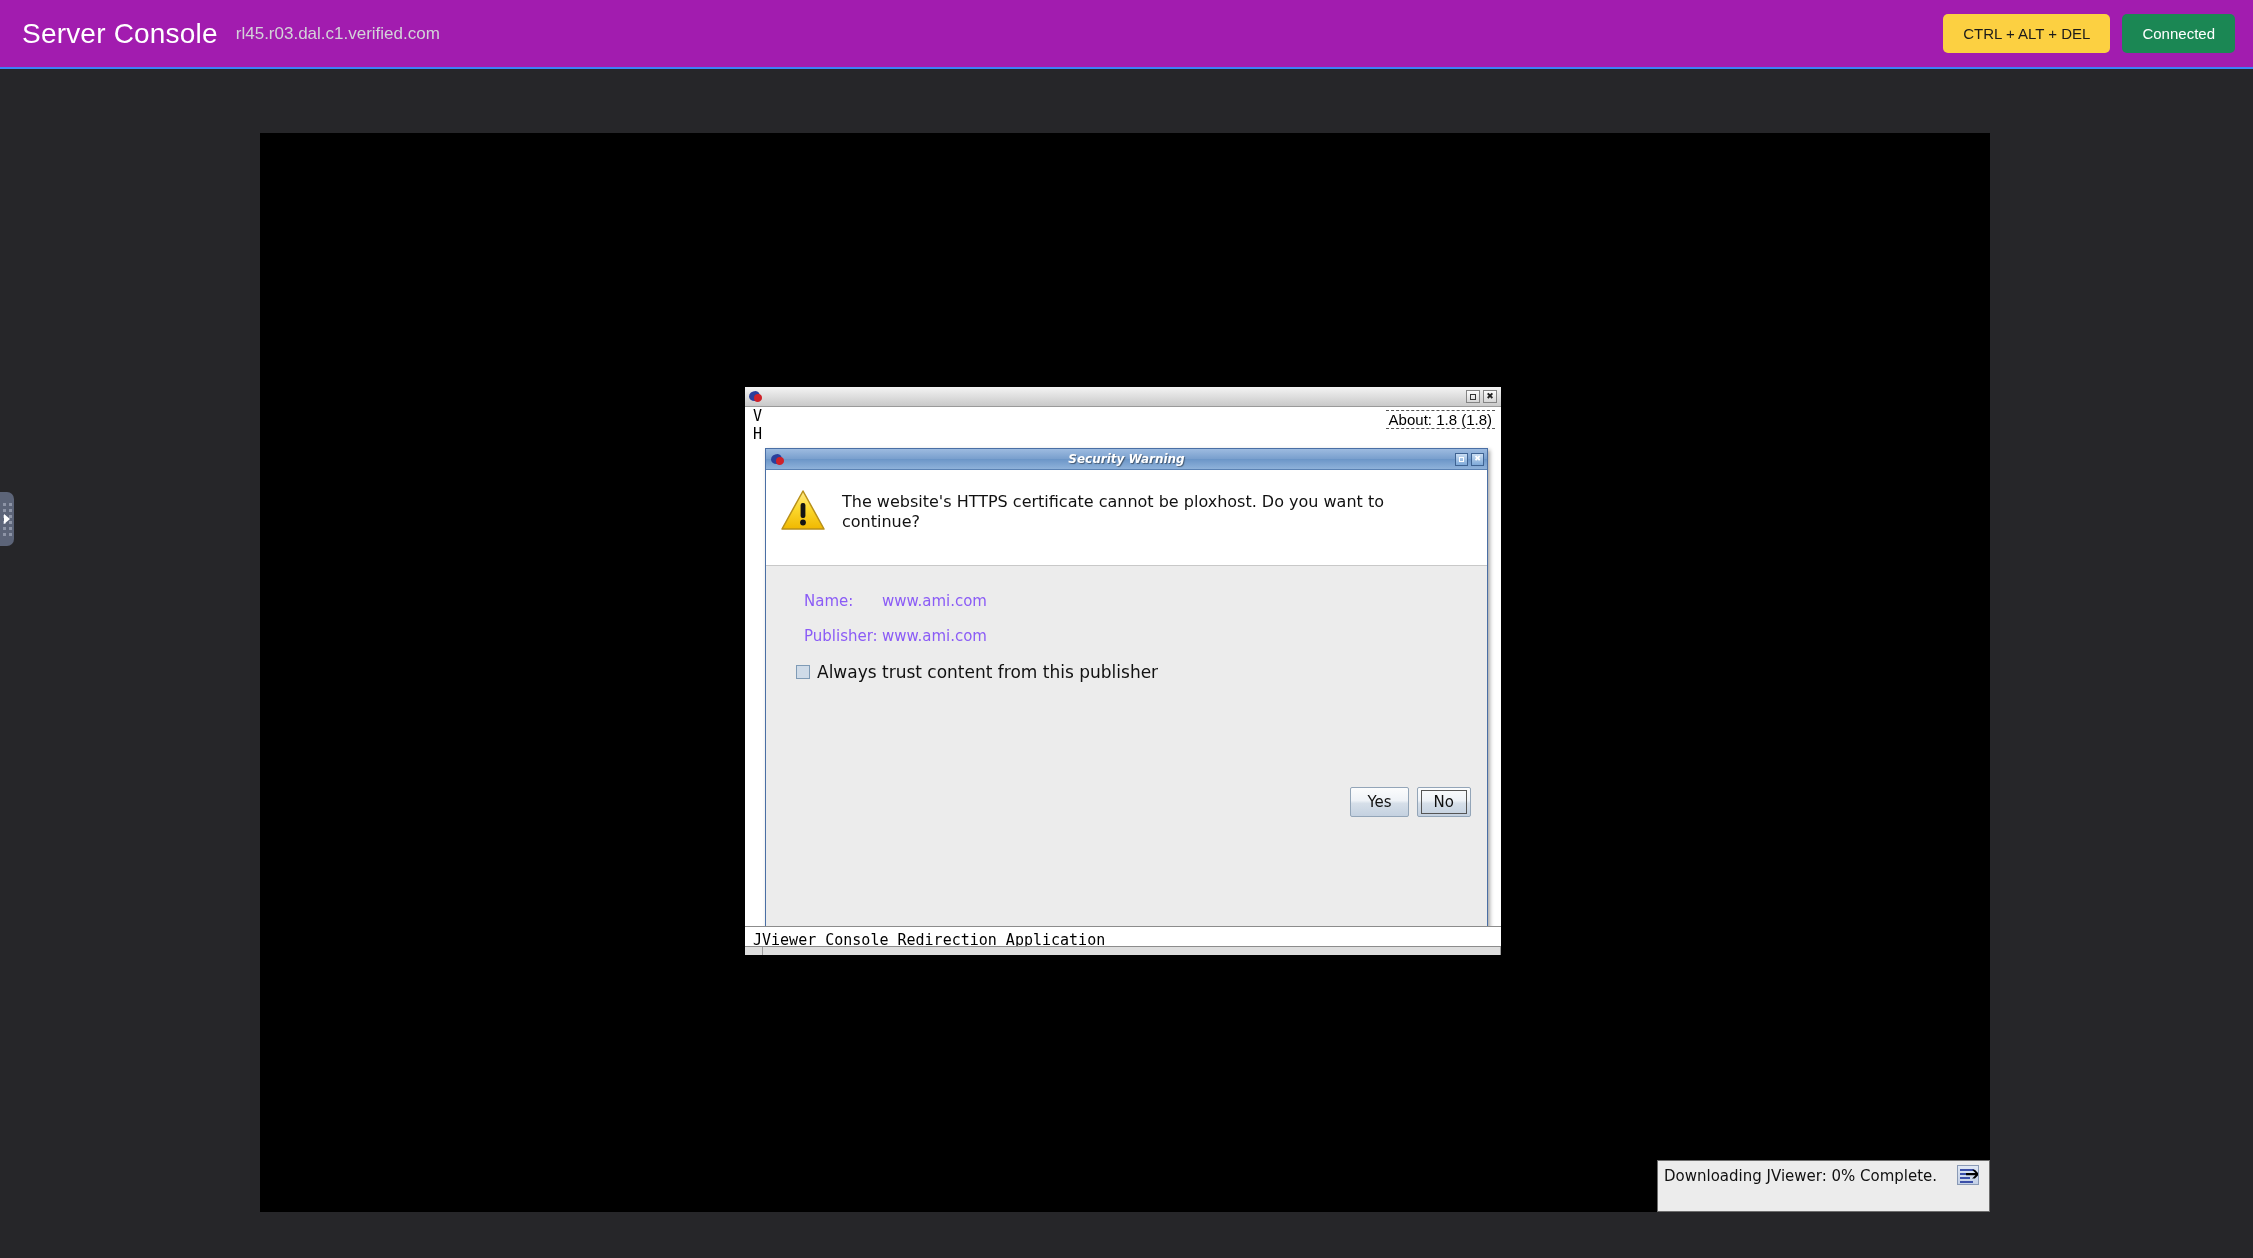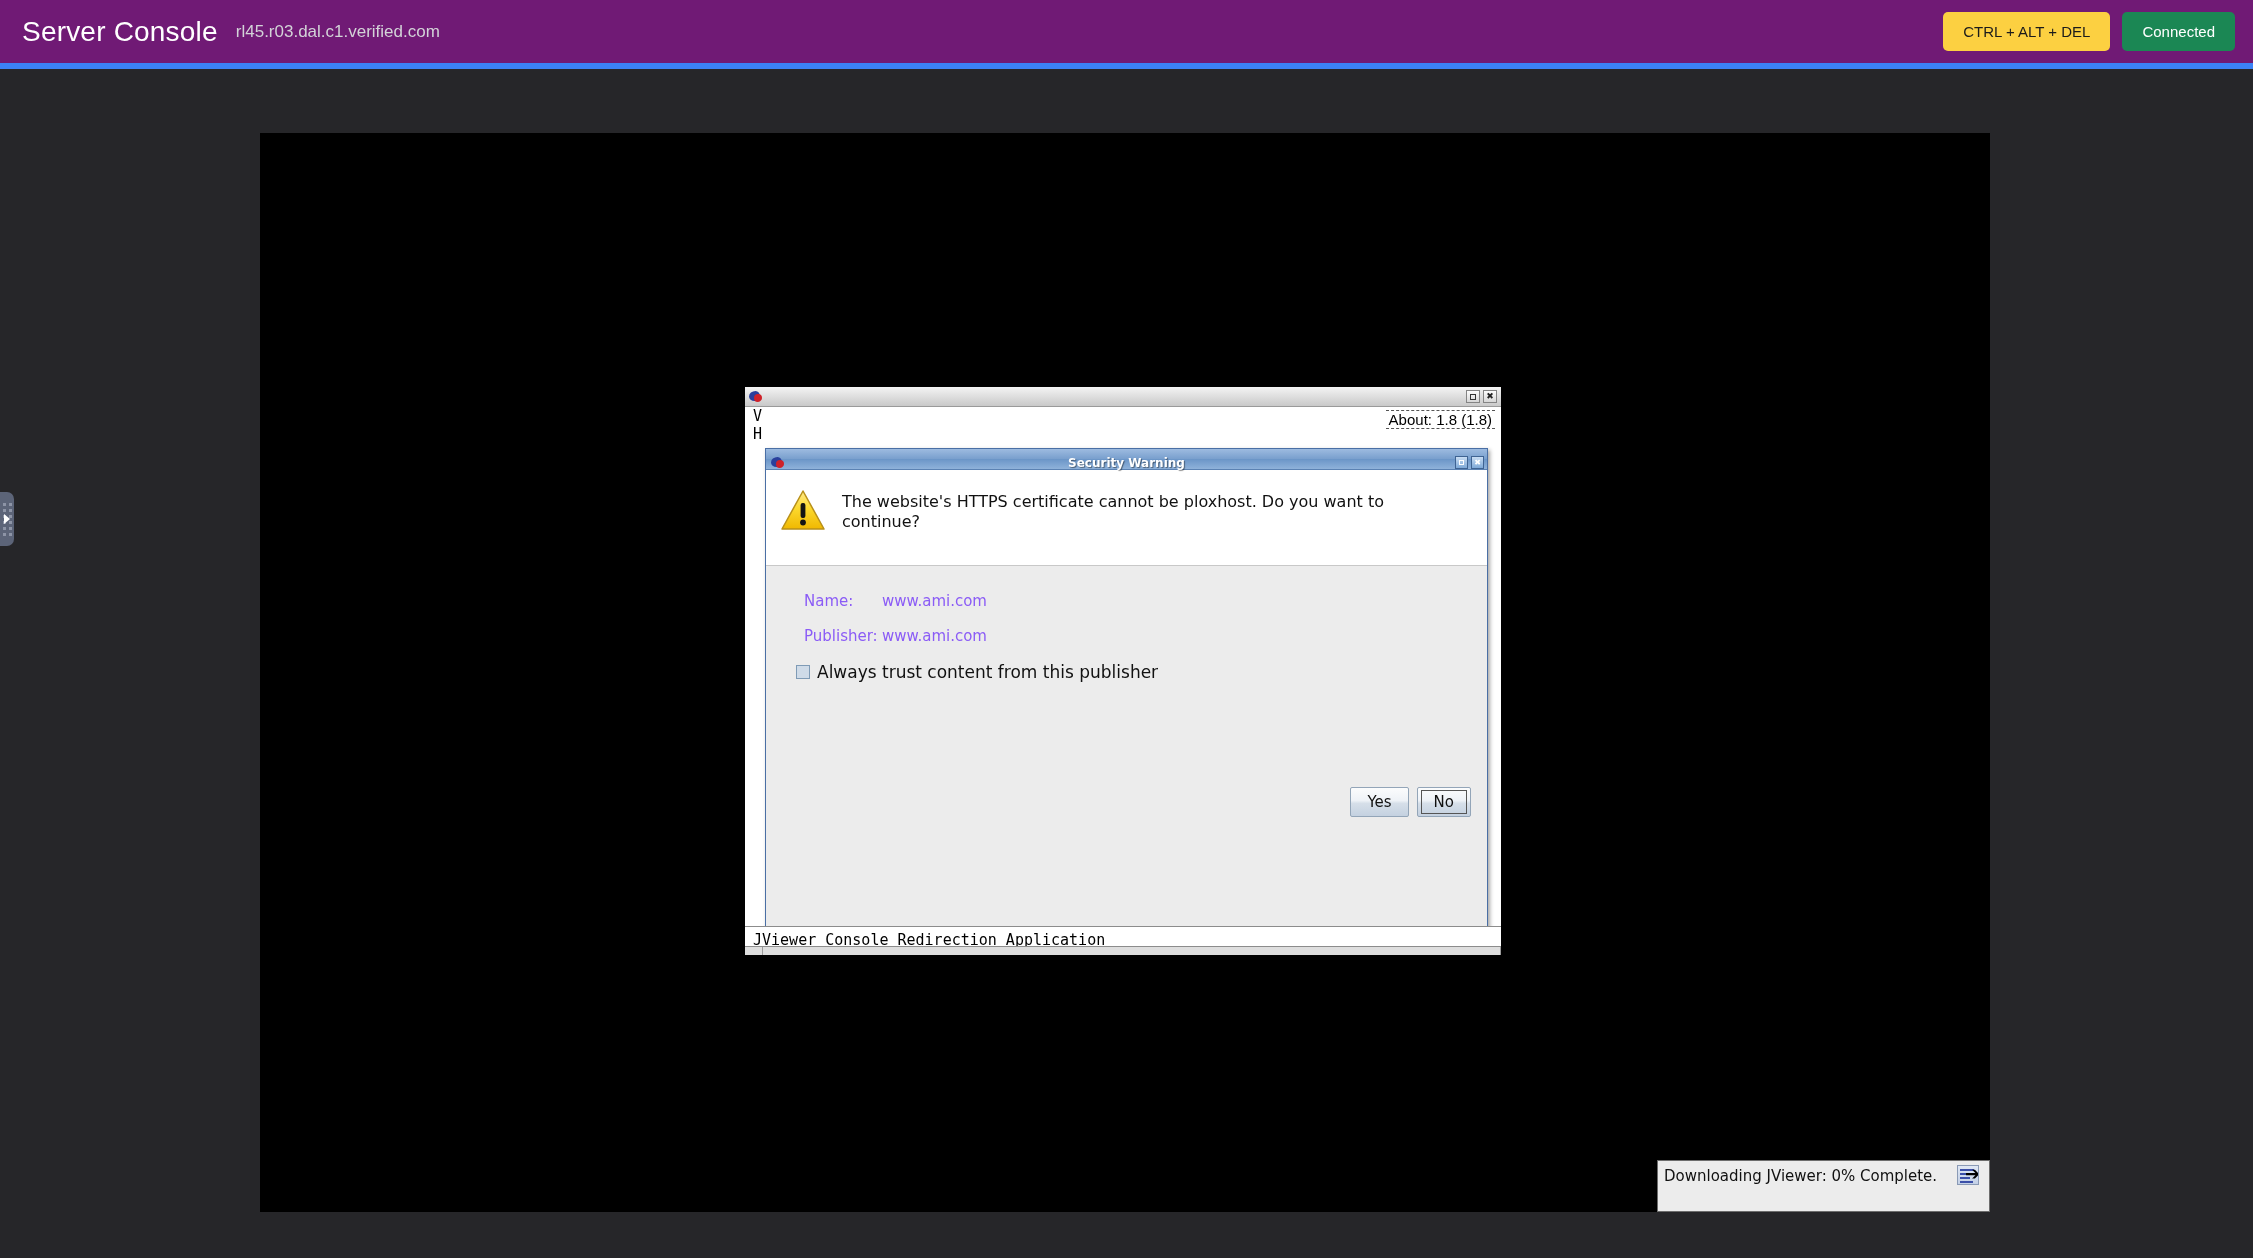--- a/index.html
+++ b/index.html
@@ -11,24 +11,24 @@
     background: #262629;
     font-family: "Liberation Sans", sans-serif;
   }
 
   
   #app-header {
     position: absolute;
     top: 0; left: 0;
     width: 2253px;
     height: 69px;
-    background: #701a75;
-    display: flex;
-    align-items: center;
-    border-bottom: 6px solid #3b82f6;
+    background: #a21caf;
+    display: flex;
+    align-items: center;
+    border-bottom: 2px solid #3b82f6;
   }
   #header-title {
     color: #ffffff;
     font-size: 28px;
     margin-left: 22px;
     letter-spacing: 0.2px;
     white-space: nowrap;
   }
   #header-host {
     color: #d3d3d8;
@@ -200,23 +200,24 @@
     background: #ececec;
     border: 1px solid #4a6fa5;
     box-shadow: 2px 2px 4px rgba(0,0,0,0.35);
     font-family: "DejaVu Sans", sans-serif;
   }
   #dialog-titlebar {
     height: 21px;
     background: linear-gradient(to bottom, #9dbbe0 0%, #7aa0ce 48%, #6c96c8 52%, #8fb2da 100%);
     border-bottom: 1px solid #5b82b3;
     display: flex;
-    align-items: flex-start;
+    align-items: center;
     padding: 7px 3px;
     position: relative;
+    font-style: italic;
   }
   #dialog-title {
     position: absolute;
     left: 0; right: 0;
     text-align: center;
     font-size: 12px;
     font-weight: bold;
     color: #ffffff;
     text-shadow: 1px 1px 1px rgba(0,0,0,0.45);
     pointer-events: none;

